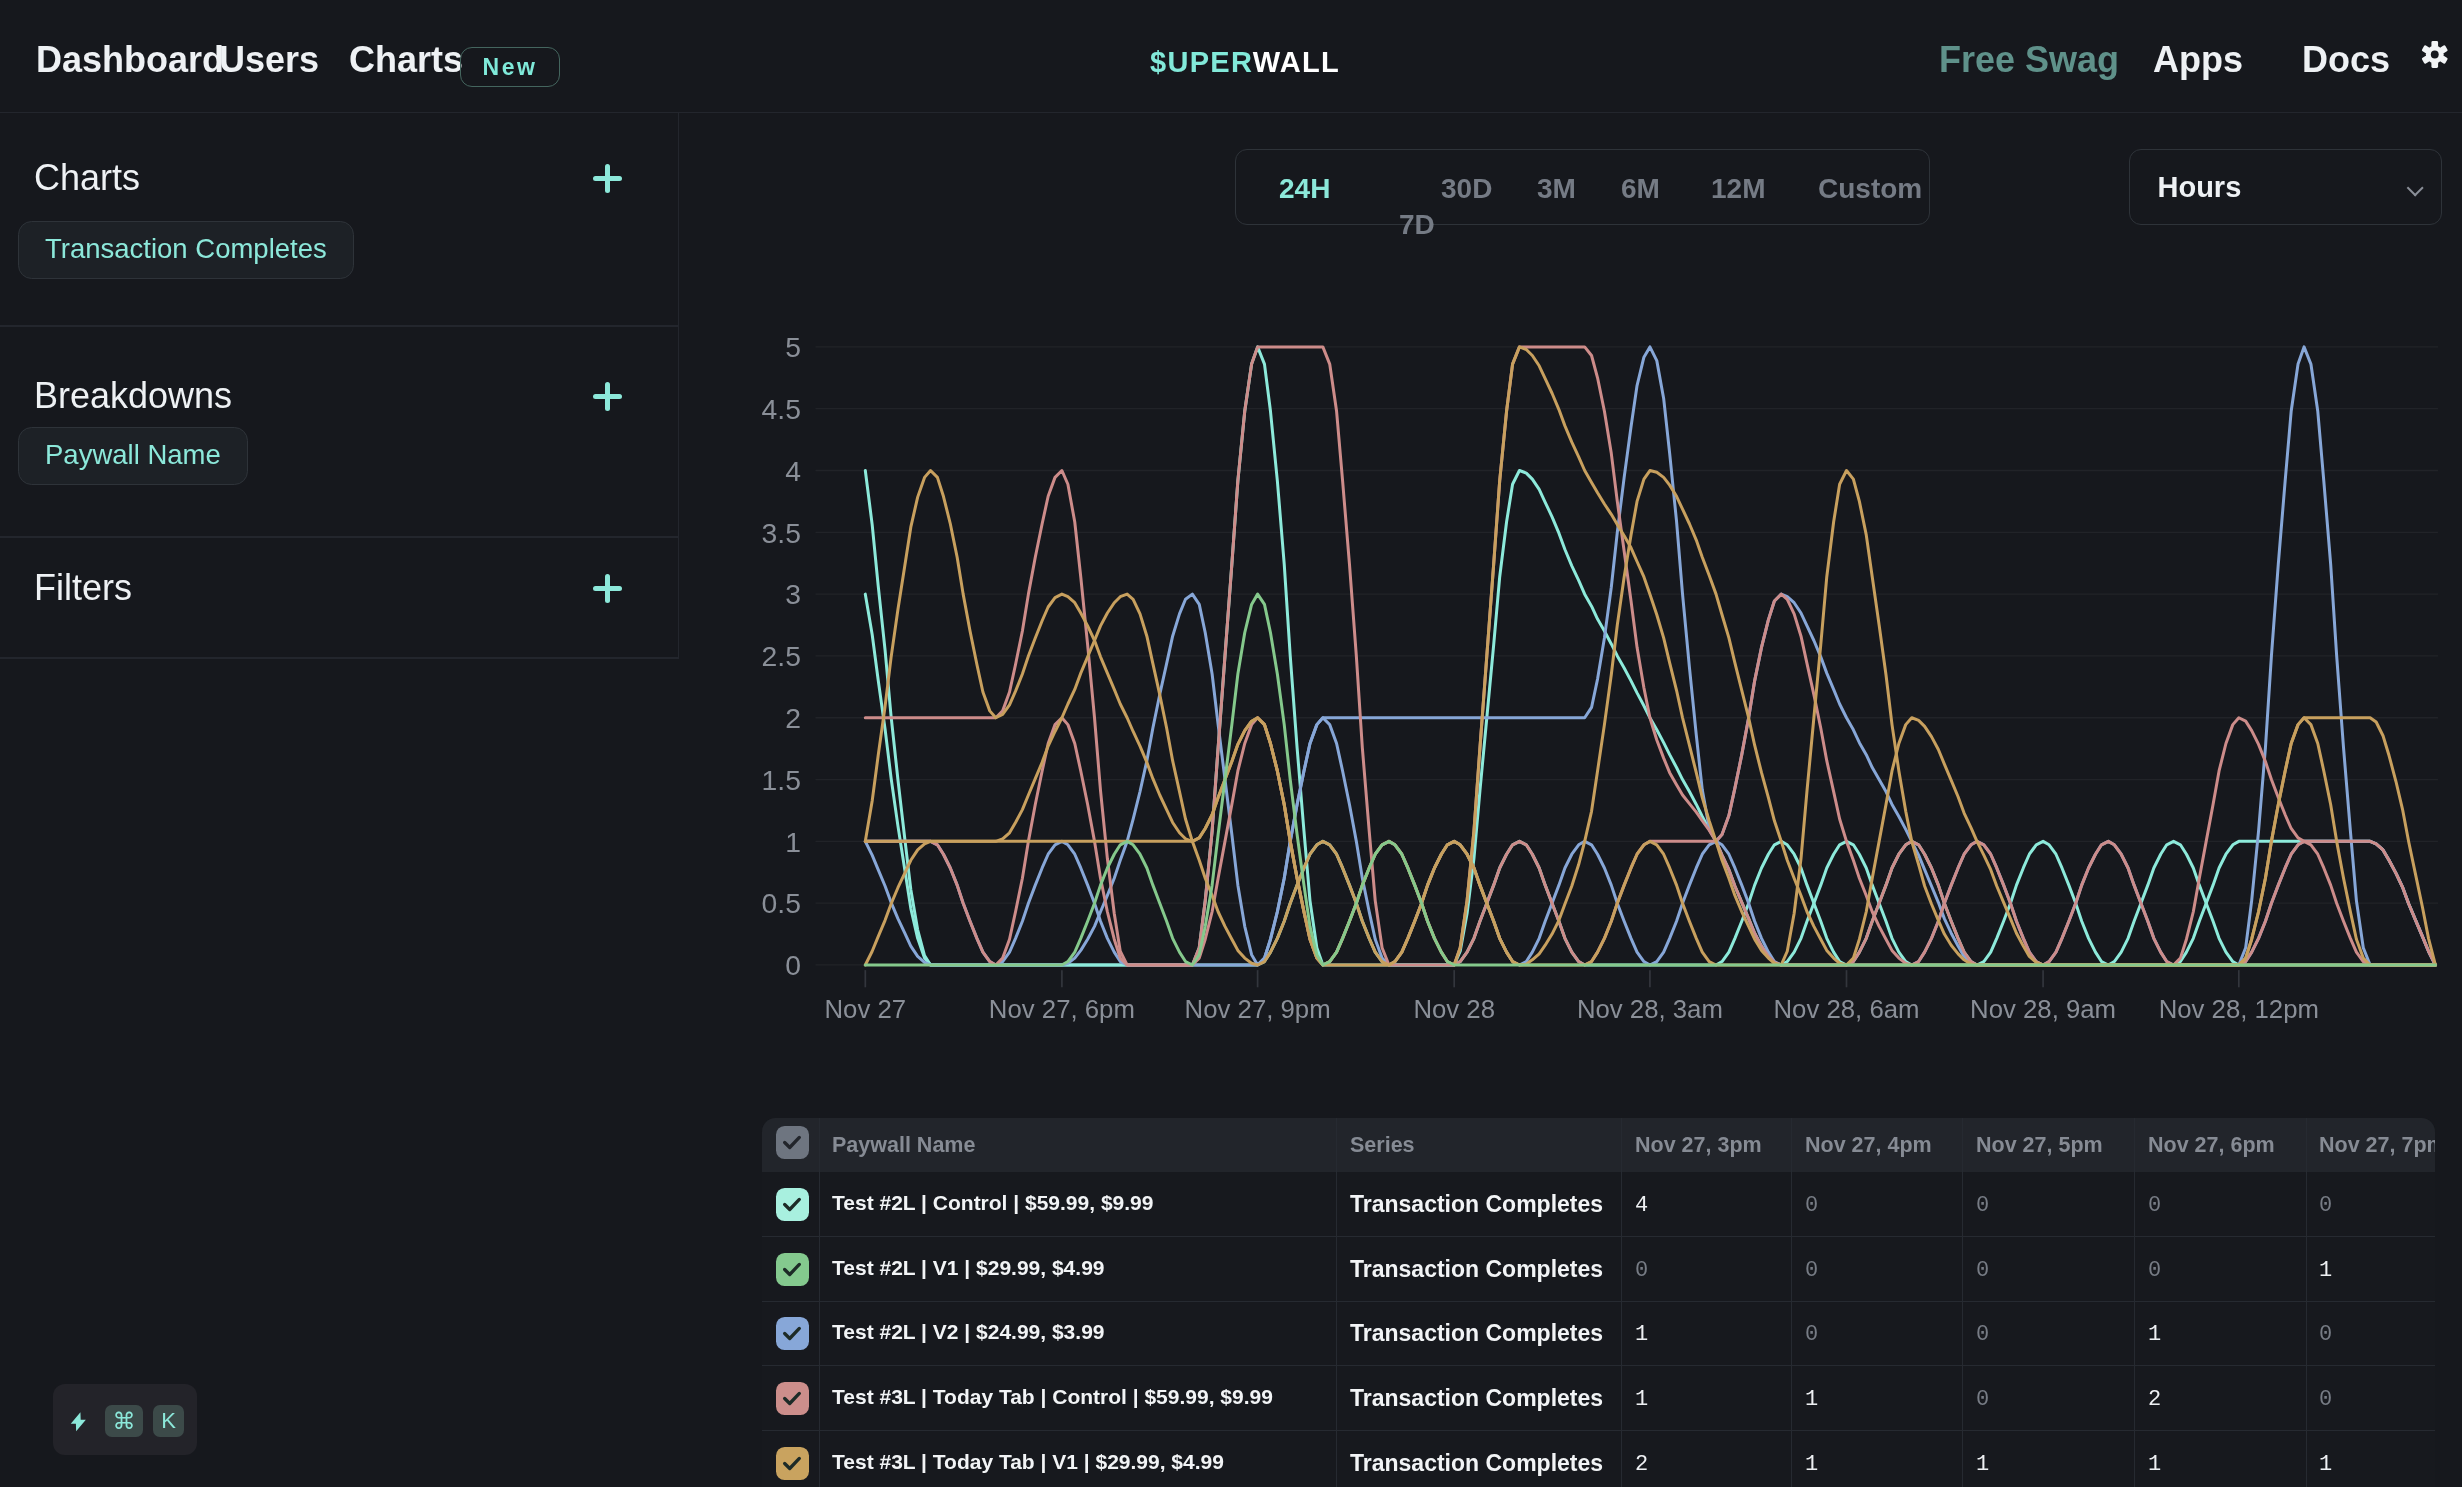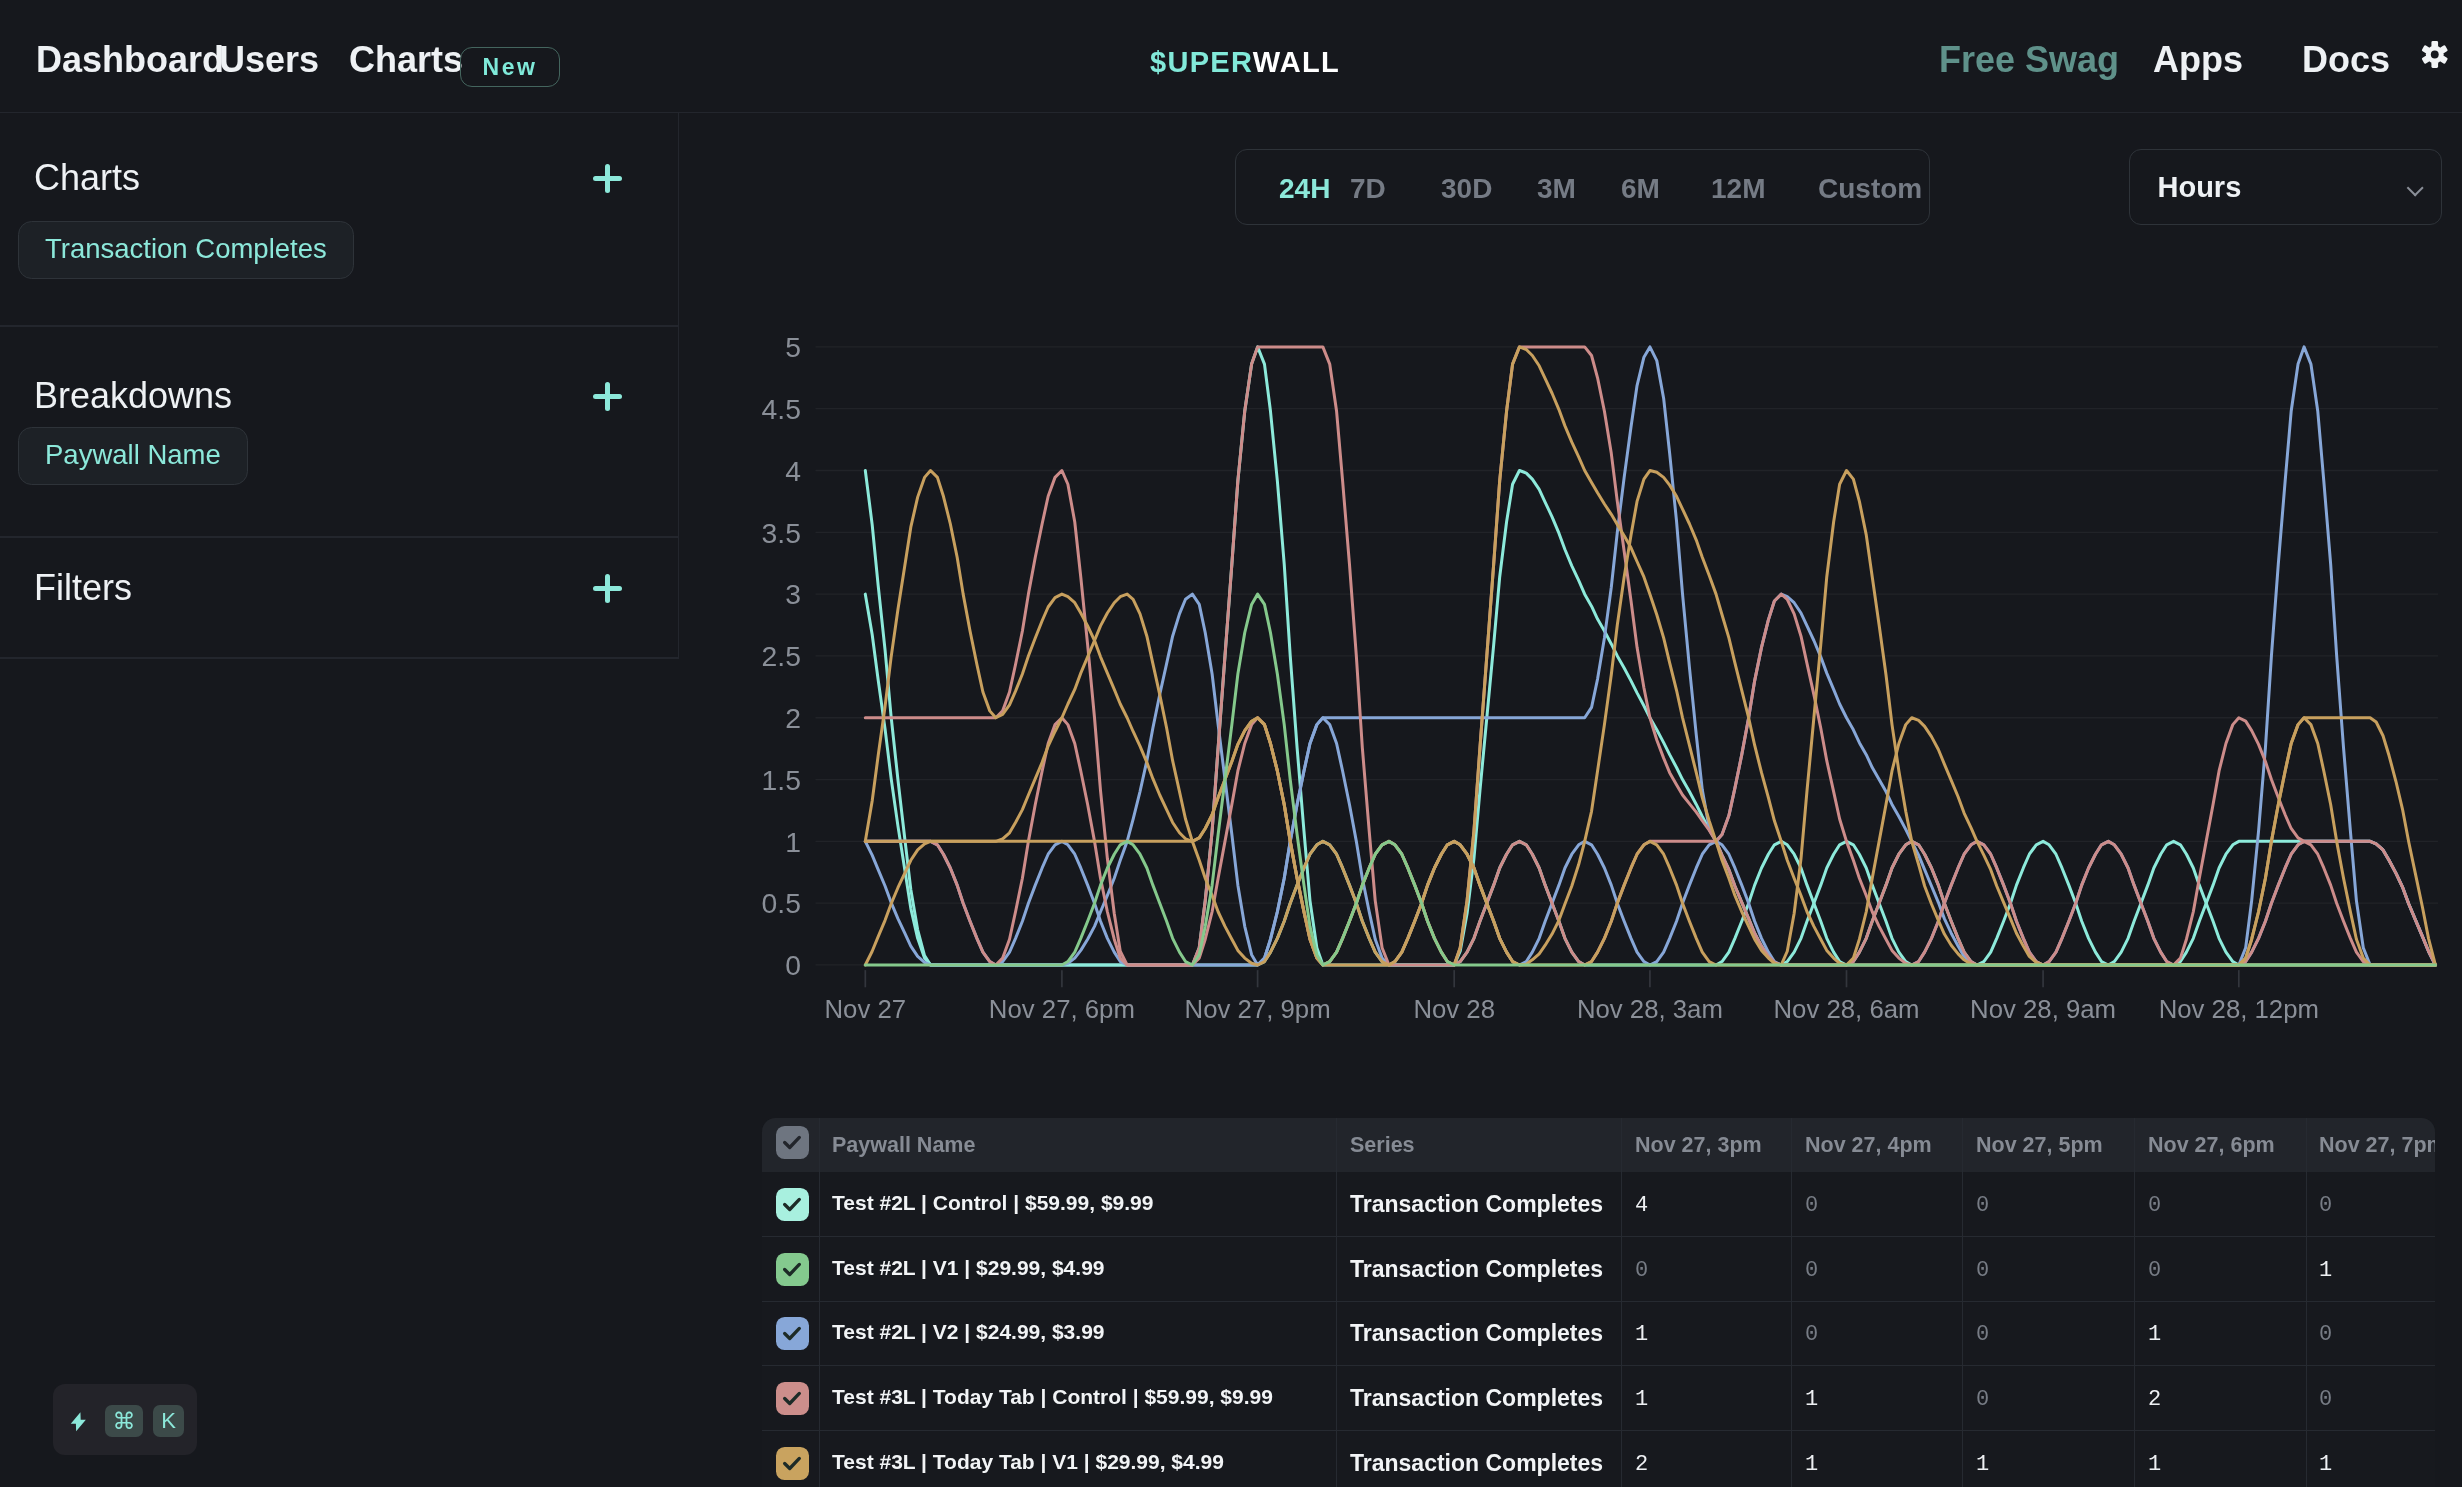--- a/index.html
+++ b/index.html
@@ -97,21 +97,21 @@
   <div id="shortcut">
     <svg class="abs" style="left:14.6px; top:27px;" width="20.6" height="21.5" viewBox="0 0 24 24" fill="#8ce8da">
         <path d="M14.5 1 3.2 14.2h6L9.5 23 20.8 9.8h-6L14.5 1z"></path>
       </svg>
     <div class="kbd" style="left:52px; width:38px; font-size:23px; line-height:33px;">⌘</div>
     <div class="kbd" style="left:100px; width:31px; font-size:22px; line-height:32px;">K</div>
   </div>
 
   <div class="ctrl" id="segctl"></div>
   <div class="seg" style="left:1279px; color:#8ce8da;">24H</div>
-  <div class="seg" style="left:1350px;">7D</div>
+  <div class="seg" style="left:1399px;margin-top:36px;">7D</div>
   <div class="seg" style="left:1441px;">30D</div>
   <div class="seg" style="left:1537px;">3M</div>
   <div class="seg" style="left:1621px;">6M</div>
   <div class="seg" style="left:1711px;">12M</div>
   <div class="seg" style="left:1818px;">Custom</div>
   <div class="ctrl" id="hourssel">
       <span class="lbl">Hours</span>
       <span class="chev" style="left:276px; top:29px;"></span>
     </div>
 

